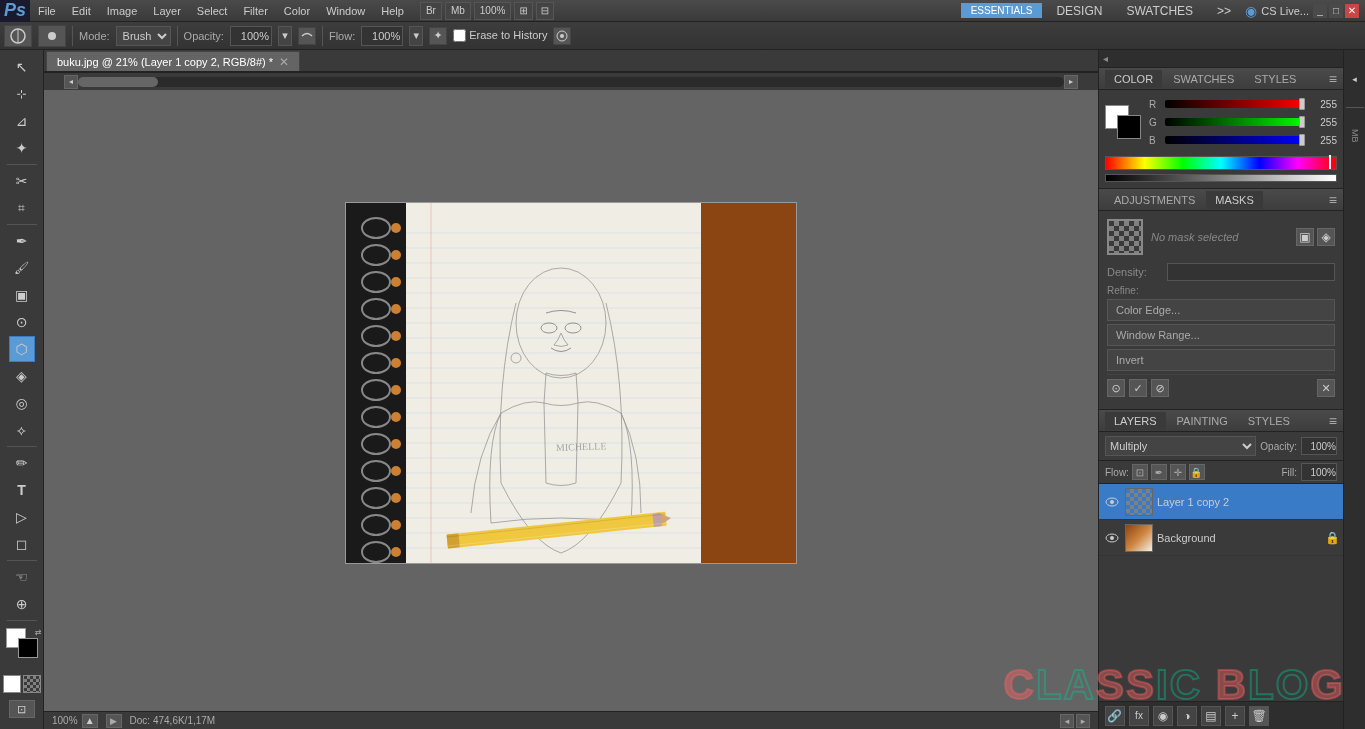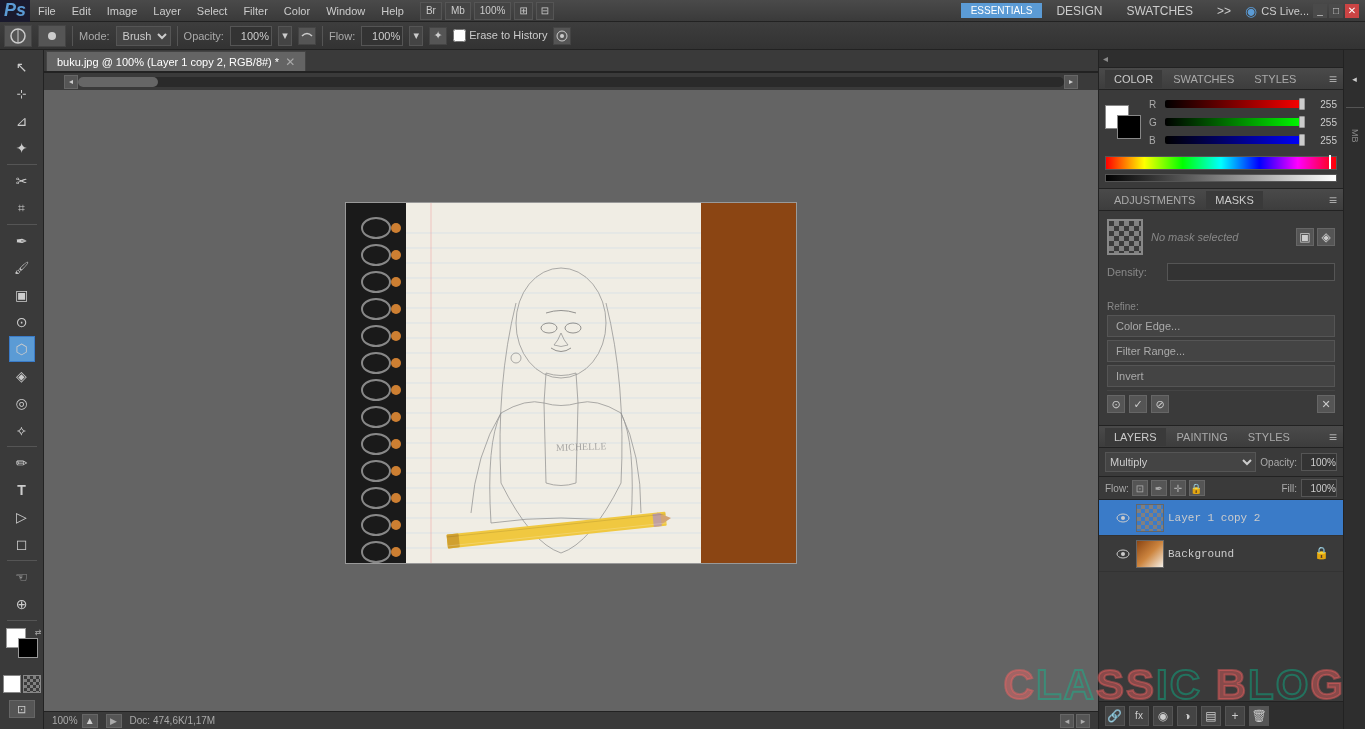--- a/index.html
+++ b/index.html
@@ -133,42 +133,42 @@
     .channel-value { width: 28px; text-align: right; font-size: 10px; color: #ccc; }
     .color-spectrum { height: 14px; margin: 4px 0; background: linear-gradient(to right, #ff0000, #ffff00, #00ff00, #00ffff, #0000ff, #ff00ff, #ff0000); border: 1px solid #555; position: relative; }
     .spectrum-marker { position: absolute; bottom: 0; right: 5px; width: 2px; height: 14px; background: white; }
 
     
     #masks-panel { border-bottom: 1px solid #222; }
     .masks-content { padding: 8px; }
     .masks-header-row { display: flex; align-items: center; gap: 8px; margin-bottom: 8px; }
     .mask-label { color: #888; font-size: 11px; font-style: italic; }
     .mask-add-btn { width: 18px; height: 18px; background: #555; border: 1px solid #666; display: flex; align-items: center; justify-content: center; cursor: pointer; font-size: 12px; color: #ccc; }
-    .mask-field-row { display: flex; align-items: center; margin-bottom: 20px; }
+    .mask-field-row { display: flex; align-items: center; margin-bottom: 4px; }
     .mask-field-label { width: 60px; color: #888; font-size: 11px; }
     .mask-field-input { flex: 1; height: 18px; background: #333; border: 1px solid #555; color: #888; font-size: 10px; }
     .mask-btn { width: 100%; height: 22px; background: #444; border: 1px solid #555; color: #aaa; font-size: 11px; cursor: pointer; margin-bottom: 3px; text-align: left; padding-left: 8px; }
     .mask-bottom-icons { display: flex; align-items: center; gap: 4px; padding: 4px 0; border-top: 1px solid #444; }
     .mask-icon-btn { width: 18px; height: 18px; background: #555; border: 1px solid #666; display: flex; align-items: center; justify-content: center; cursor: pointer; font-size: 11px; color: #ccc; }
 
     
     #layers-panel { flex: 1; display: flex; flex-direction: column; overflow: hidden; }
     .layers-content { flex: 1; overflow-y: auto; }
     .layers-controls { padding: 4px 6px; display: flex; align-items: center; gap: 4px; border-bottom: 1px solid #222; }
     .blend-dropdown { flex: 1; height: 20px; background: #444; border: 1px solid #555; color: #ccc; font-size: 11px; }
     .opacity-row { display: flex; align-items: center; gap: 4px; font-size: 10px; color: #aaa; }
     .opacity-input { width: 36px; height: 18px; background: #333; border: 1px solid #555; color: #ccc; font-size: 10px; text-align: right; }
     .lock-row { display: flex; align-items: center; gap: 3px; padding: 2px 6px; border-bottom: 1px solid #222; font-size: 10px; color: #aaa; }
     .lock-icon { width: 16px; height: 16px; background: #555; border: 1px solid #666; display: flex; align-items: center; justify-content: center; cursor: pointer; font-size: 10px; }
     .fill-row { display: flex; align-items: center; gap: 4px; margin-left: auto; font-size: 10px; color: #aaa; }
     .fill-input { width: 36px; height: 18px; background: #333; border: 1px solid #555; color: #ccc; font-size: 10px; text-align: right; }
 
     .layer-row {
-      display: flex; align-items: center; height: 36px; padding: 0 15px;
-      border-bottom: 1px solid #333; cursor: pointer; gap: 4px; font-family: Liberation Mono, monospace;
+      display: flex; align-items: center; height: 36px; padding: 0 4px;
+      border-bottom: 1px solid #333; cursor: pointer; gap: 4px;
     }
     .layer-row.active { background: #3a7bc8; }
     .layer-vis { width: 18px; height: 18px; display: flex; align-items: center; justify-content: center; cursor: pointer; }
     .layer-thumb { width: 28px; height: 28px; border: 1px solid #666; flex-shrink: 0; }
     .layer-thumb-checker { background: repeating-conic-gradient(#808080 0% 25%, transparent 0% 50%) 0 0/8px 8px; }
     .layer-thumb-dark { background: linear-gradient(135deg, #8B4513 0%, #CD853F 50%, #f5f0e8 100%); }
     .layer-name { flex: 1; font-size: 11px; color: #ccc; overflow: hidden; text-overflow: ellipsis; white-space: nowrap; }
     .layer-lock { width: 14px; color: #888; font-size: 12px; }
 
     .layers-bottom { height: 28px; background: #2e2e2e; border-top: 1px solid #222; display: flex; align-items: center; padding: 0 6px; gap: 4px; }
@@ -311,21 +311,21 @@
     <div style="margin-top:10px; display:flex; gap:2px;">
       <div style="width:18px;height:18px;background:white;border:1px solid #888;"></div>
       <div style="width:18px;height:18px;background:repeating-conic-gradient(#808080 0% 25%, transparent 0% 50%) 0 0/6px 6px;border:1px solid #888;"></div>
     </div>
     <div style="margin-top:6px; width:26px;height:18px;background:#555;border:1px solid #666; display:flex; align-items:center; justify-content:center; cursor:pointer; font-size:11px;">⊡</div>
   </div>
 
   <div id="canvas-area">
     <div id="tab-bar">
       <div class="tab active">
-        <span>buku.jpg @ 100% (Layer 1 copy 2, RGB/8#) *</span>
+        <span>buku.jpg @ 21% (Layer 1 copy 2, RGB/8#) *</span>
         <span class="tab-close">✕</span>
       </div>
     </div>
     <div id="canvas-scroll">
       <div id="canvas-content">
         <div class="canvas-image">
           <svg width="452" height="362" xmlns="http://www.w3.org/2000/svg">
 
             <rect width="452" height="362" fill="#CD853F"></rect>
 
@@ -523,21 +523,21 @@
             <div class="mask-add-btn" title="Add pixel mask">▣</div>
             <div class="mask-add-btn" title="Add vector mask">◈</div>
           </div>
         </div>
         <div class="mask-field-row">
           <span class="mask-field-label">Density:</span>
           <input class="mask-field-input" type="text" value="" style="">
         </div>
         <div style="font-size:10px;color:#888;margin:4px 0 3px;">Refine:</div>
         <button class="mask-btn">Color Edge...</button>
-        <button class="mask-btn">Filter Range...</button>
+        <button class="mask-btn">Window Range...</button>
         <button class="mask-btn">Invert</button>
         <div class="mask-bottom-icons">
           <div class="mask-icon-btn">⊙</div>
           <div class="mask-icon-btn">✓</div>
           <div class="mask-icon-btn">⊘</div>
           <div style="margin-left:auto;" class="mask-icon-btn">✕</div>
         </div>
       </div>
     </div>
 

